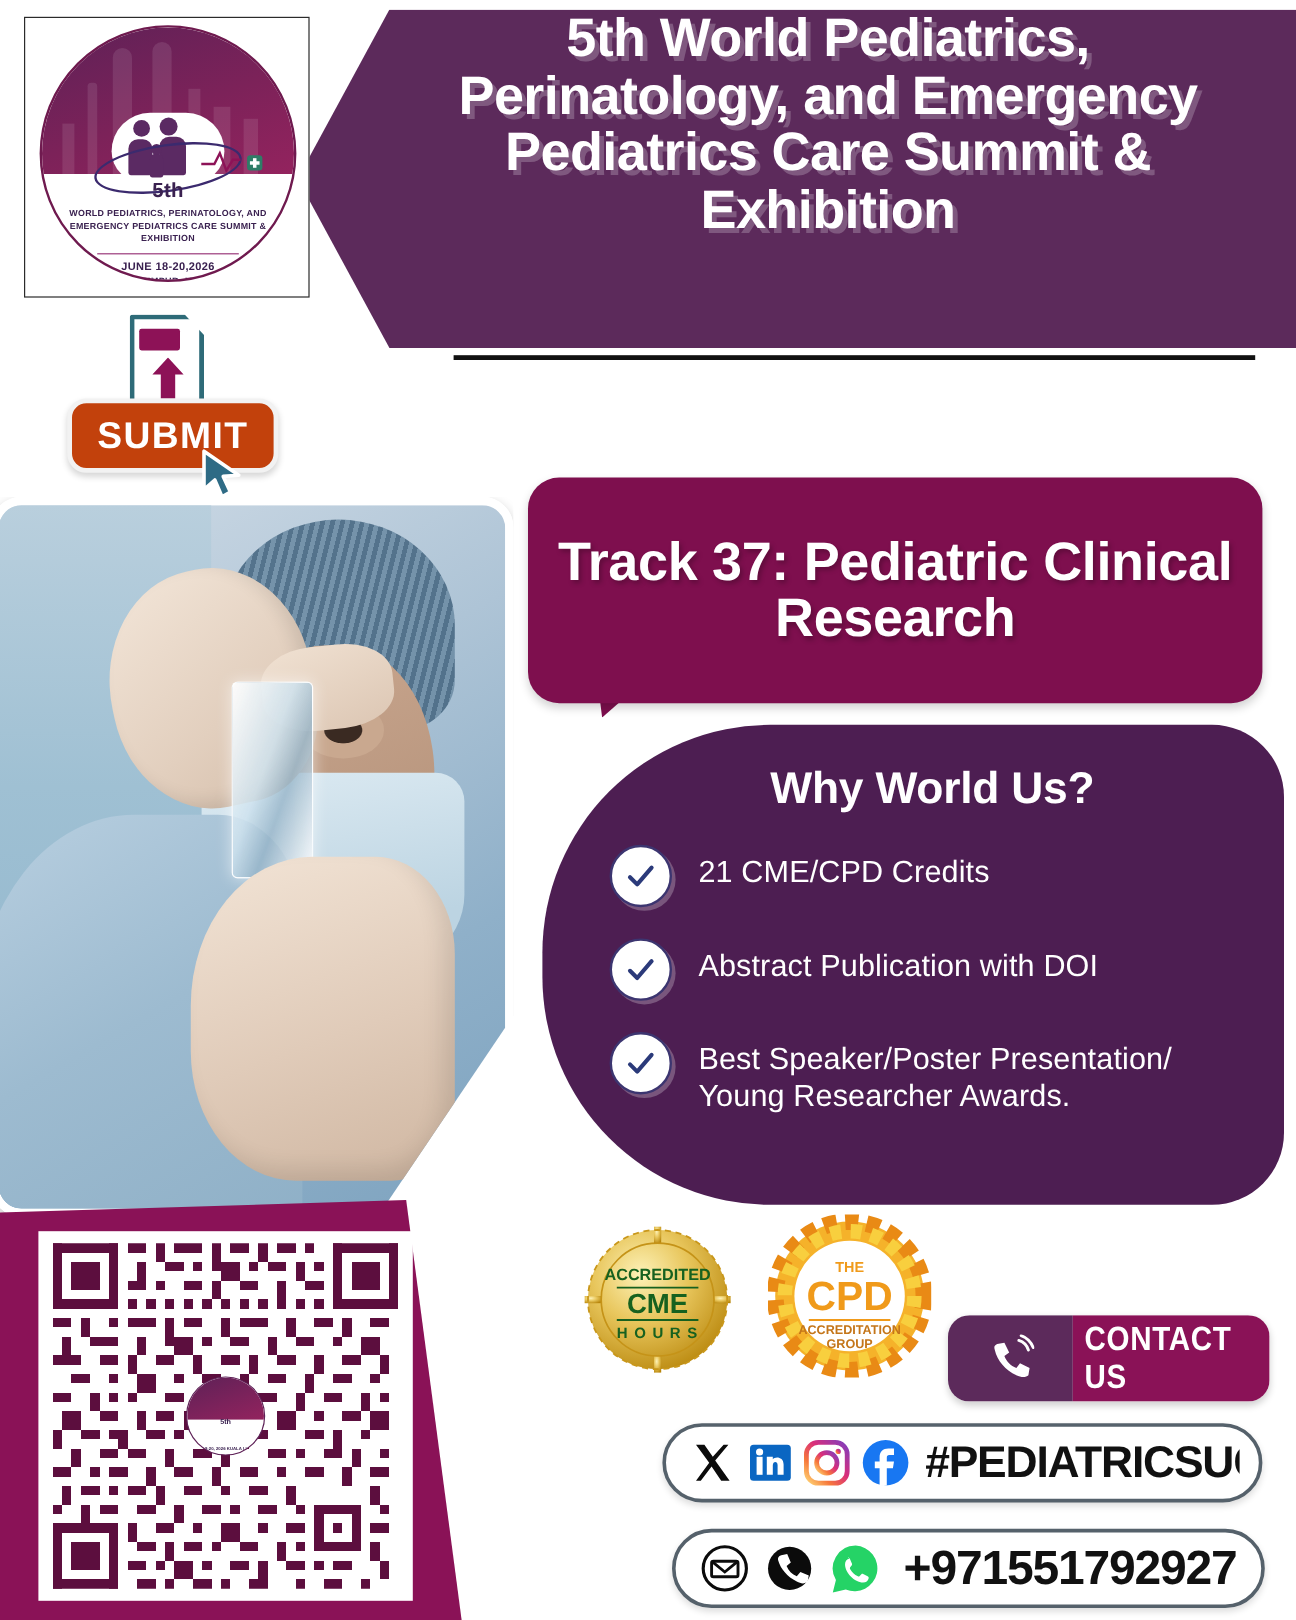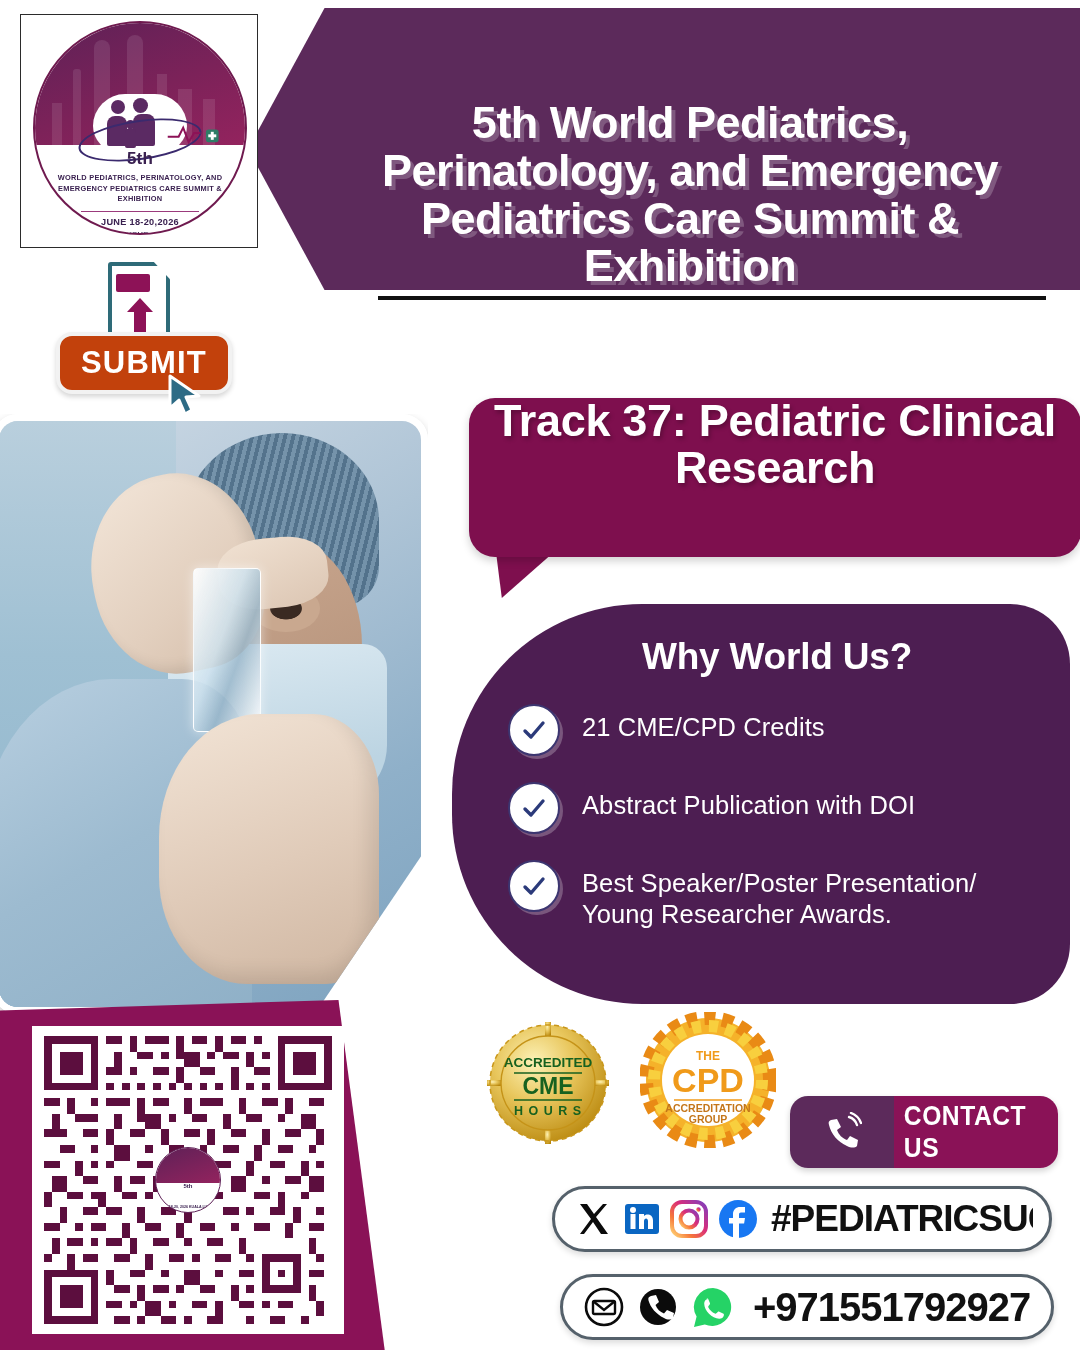--- a/index.html
+++ b/index.html
@@ -19,21 +19,21 @@
   }
 
   
   .header-banner {
     position: absolute;
     left: 248px; top: 8px;
     width: 832px; height: 282px;
     background: #5C2A5B;
     clip-path: polygon(9.2% 0%, 100% 0%, 100% 100%, 9.2% 100%, 0% 50%);
     display: flex;
-    align-items: flex-end;
+    align-items: flex-start;
     justify-content: center;
   }
   .header-title {
     color: #ffffff;
     font-size: 45px;
     font-weight: bold;
     line-height: 1.06;
     text-align: center;
     letter-spacing: -0.5px;
     padding: 0 34px 0 86px;
@@ -147,26 +147,25 @@
   }
   .date-text, .loc-text {
     font-size: 38px; font-weight: bold; color: #5F2456;
     letter-spacing: -0.5px; white-space: nowrap;
   }
   .date-sep { font-size: 38px; color: #7a4f75; font-weight: 300; }
 
   
   .track-bubble {
     position: absolute; left: 440px; top: 398px;
-    width: 612px; height: 159px;
+    width: 612px; height: 188px;
     background: #7E0F4E;
     border-radius: 26px;
-    display: flex; justify-content: center;
+    display: flex; align-items: center; justify-content: center;
     box-shadow: 0 4px 8px rgba(0,0,0,0.18);
-    margin-left: 29px;
   }
   .track-tail {
     position: absolute; left: 496px; top: 552px;
     width: 58px; height: 46px;
     background: #7E0F4E;
     clip-path: polygon(0 0, 100% 0, 10% 100%);
   }
   .track-title {
     color: #ffffff; font-size: 45px; font-weight: bold;
     line-height: 1.04; text-align: center; letter-spacing: -0.3px;

